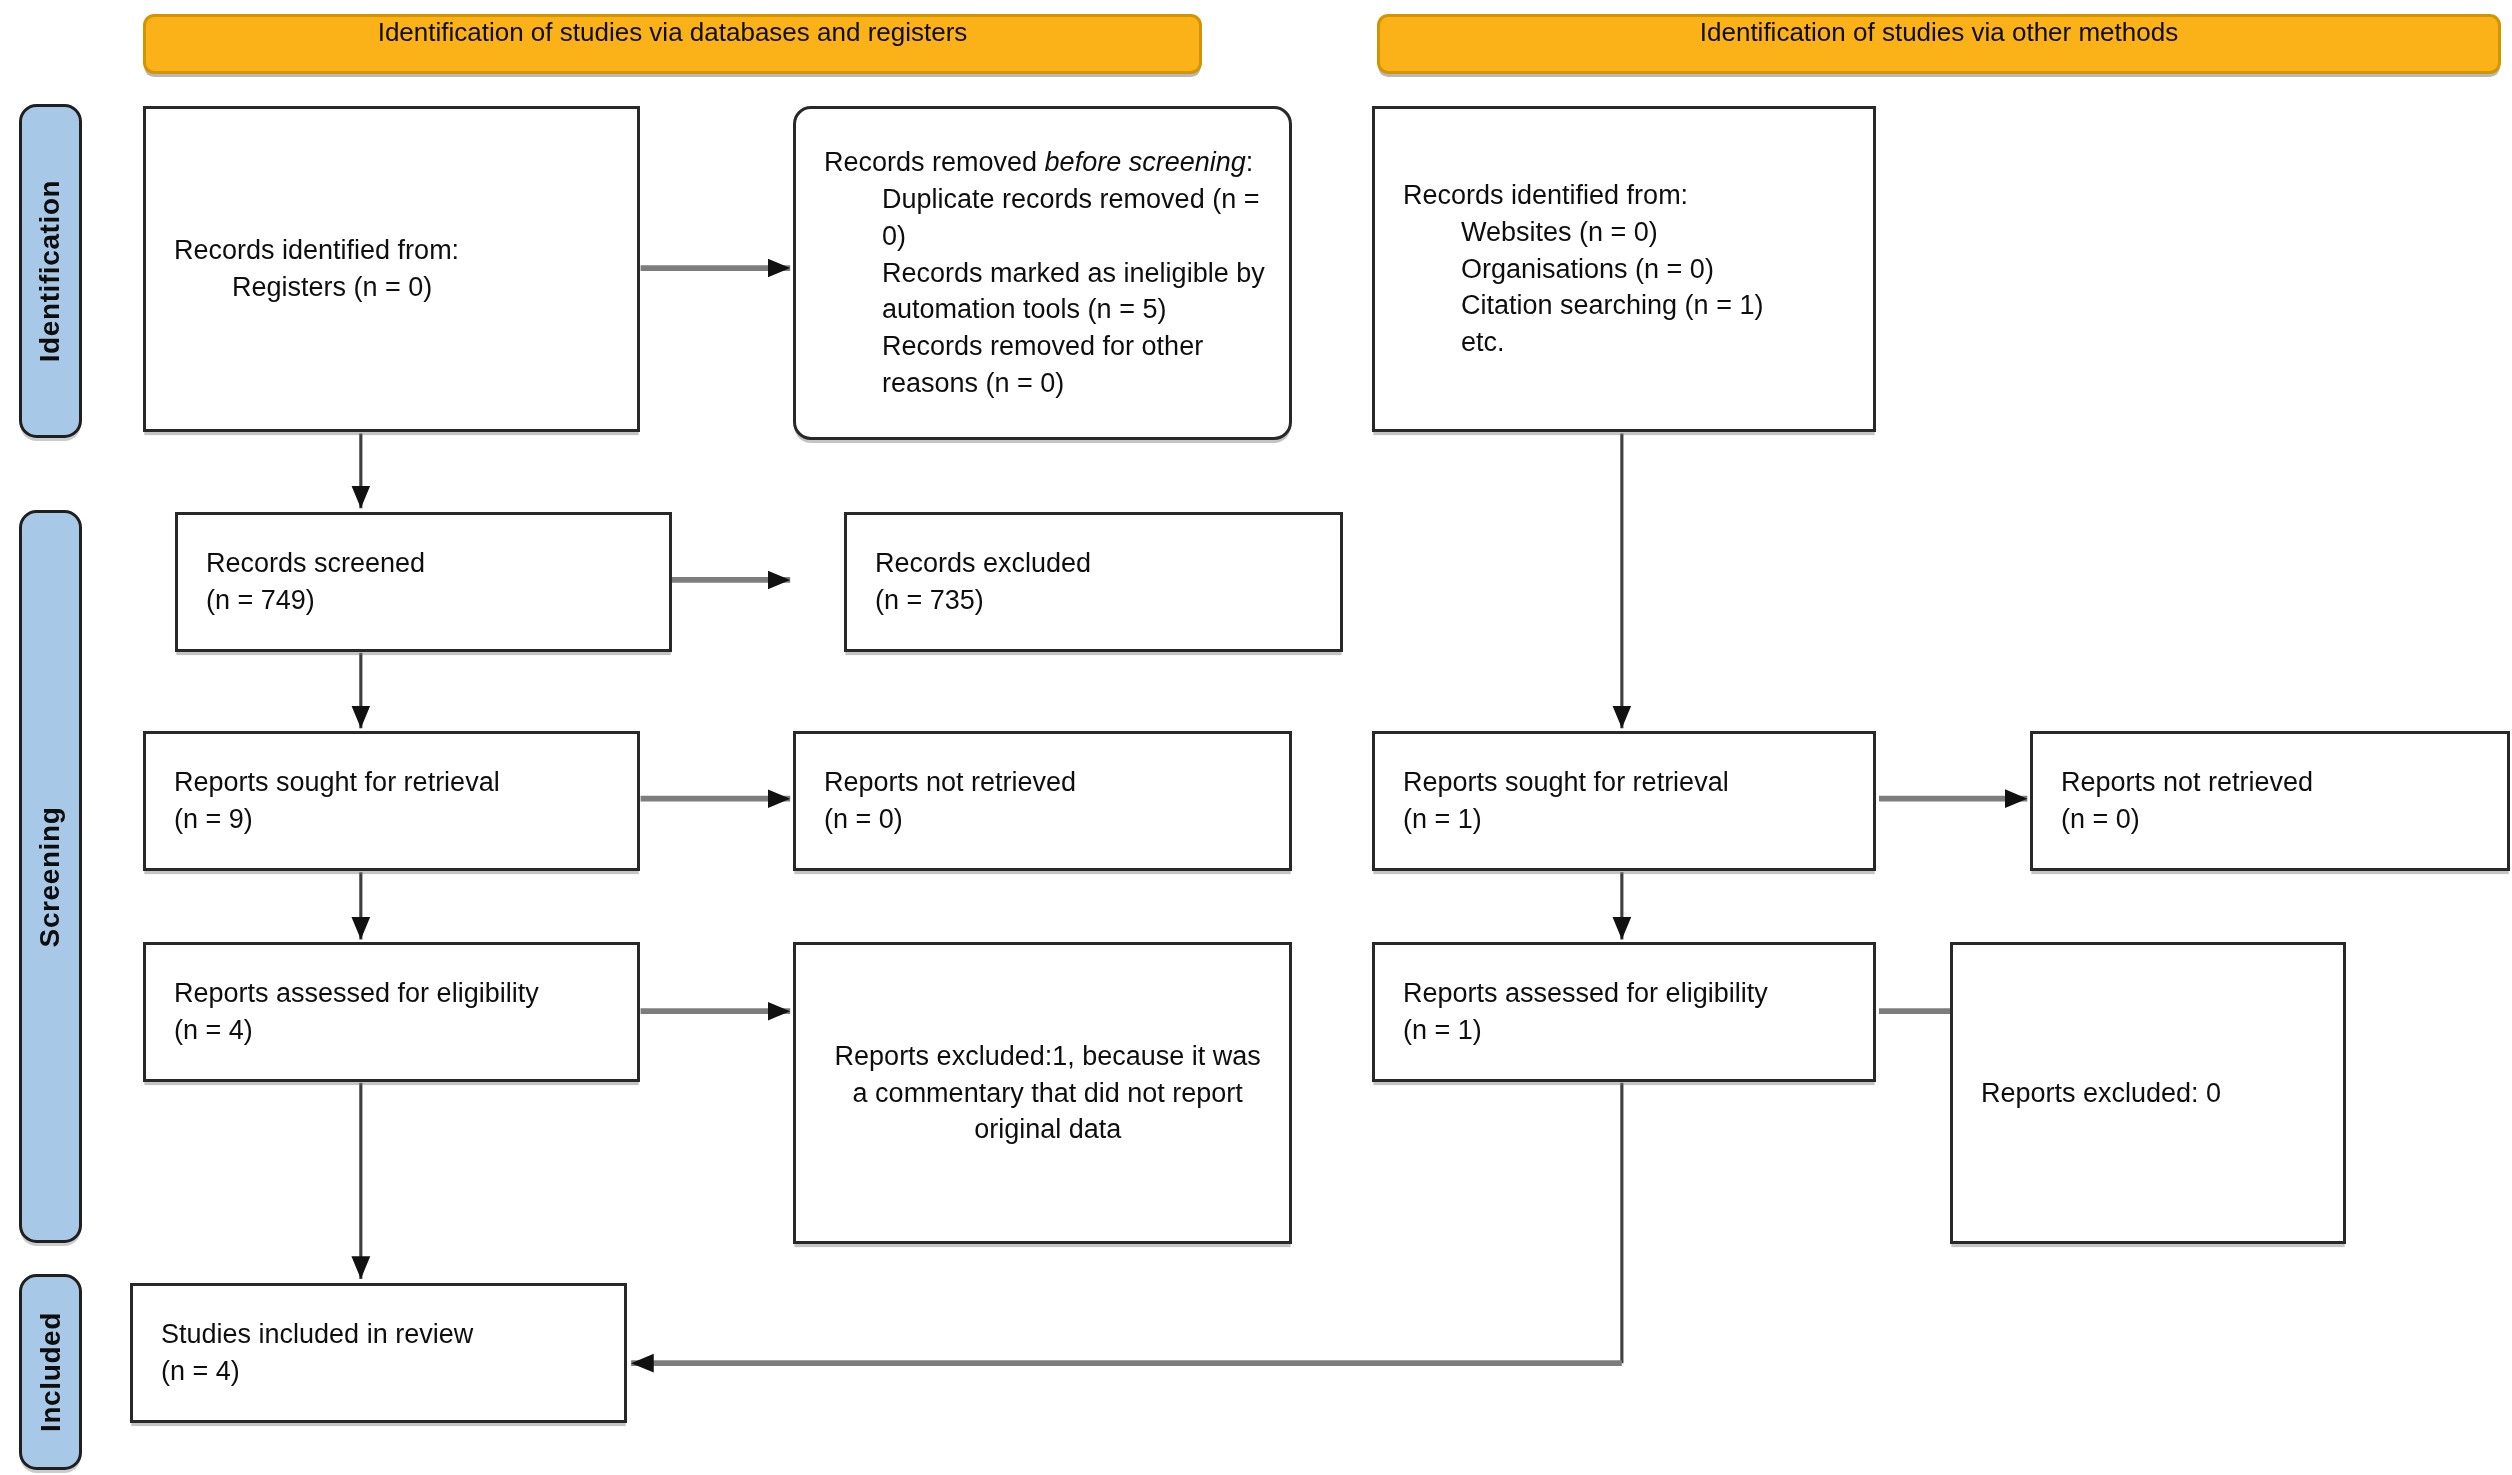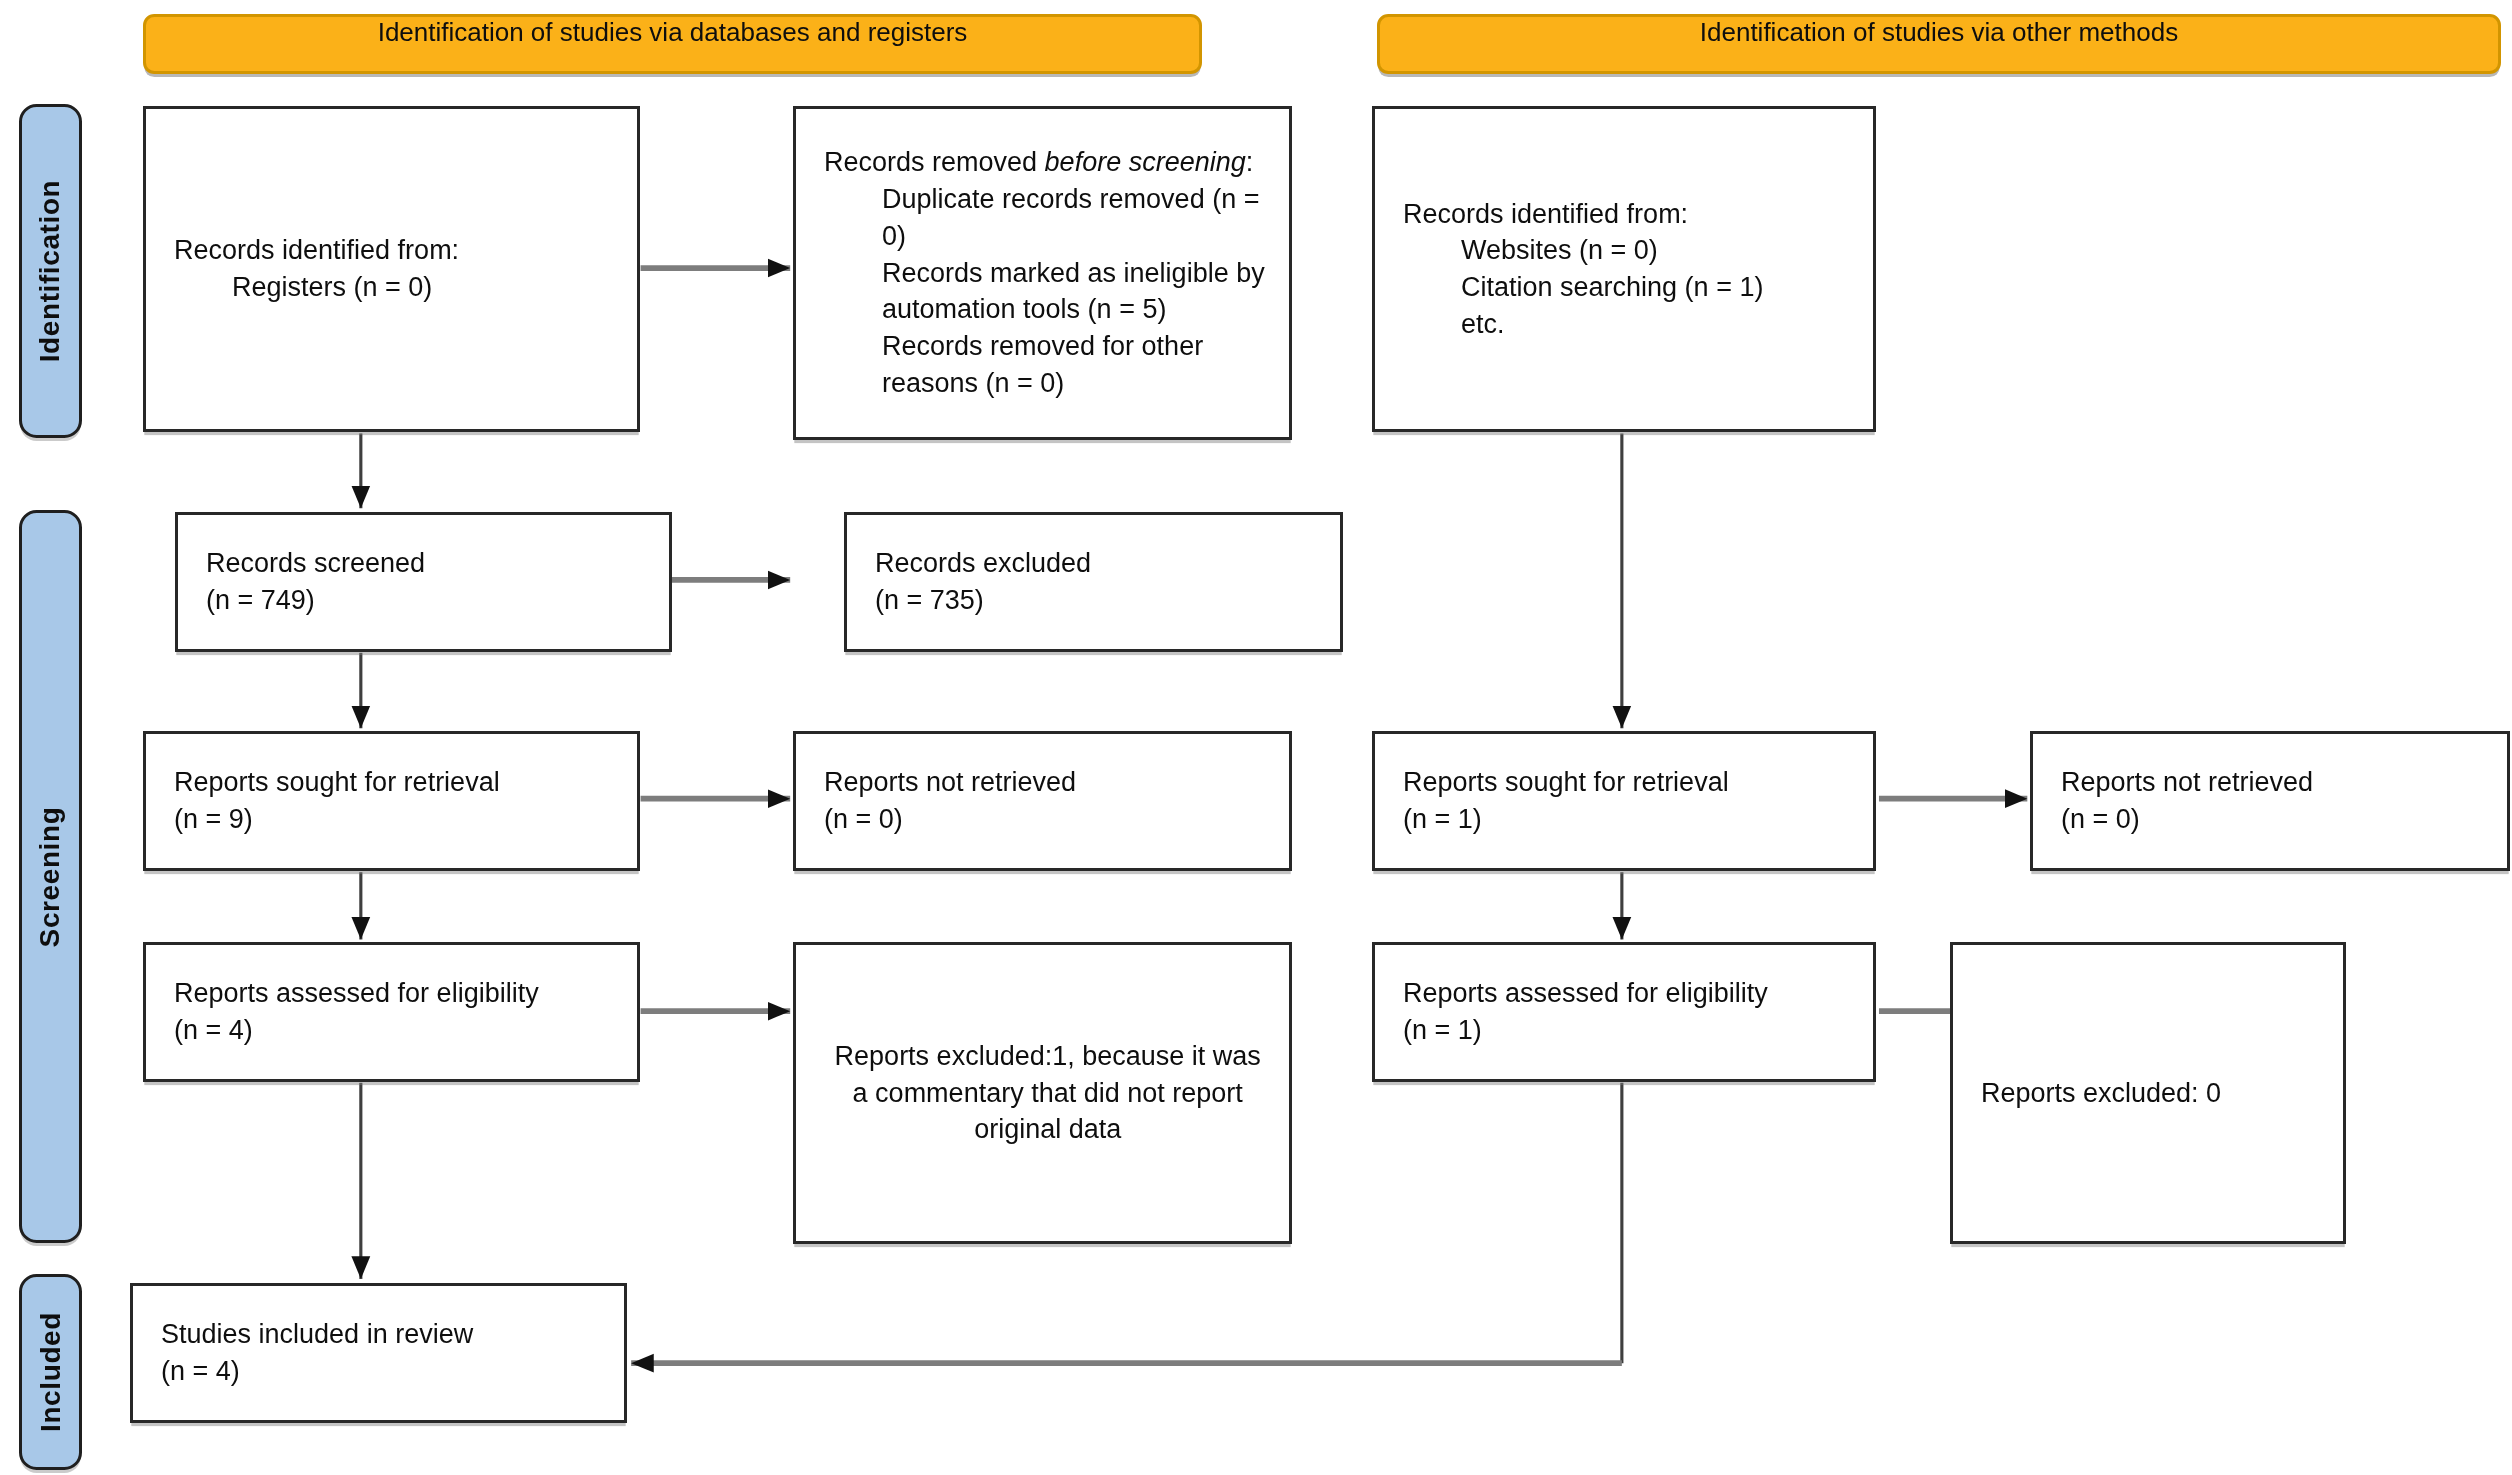--- a/index.html
+++ b/index.html
@@ -129,21 +129,21 @@
   <div class="box" style="left:143px; top:942px; width:497px; height:140px;">
     <div>Reports assessed for eligibility</div>
     <div>(n = 4)</div>
   </div>
 
   <div class="box" style="left:130px; top:1283px; width:497px; height:140px;">
     <div>Studies included in review</div>
     <div>(n = 4)</div>
   </div>
 
-  <div class="box" style="left:793px; top:106px; width:499px; height:334px;">
+  <div class="box" style="left:793px; top:106px; width:499px; height:334px;border-radius:18px;">
     <div>
       <span>Records removed </span><span class="italic">before screening</span><span>:</span>
     </div>
     <div class="indent">Duplicate records removed (n = 0)</div>
     <div class="indent">Records marked as ineligible by automation tools (n = 5)</div>
     <div class="indent">Records removed for other reasons (n = 0)</div>
   </div>
 
   <div class="box" style="left:837px; top:512px; width:499px; height:140px;margin-left:7px;">
     <div>Records excluded</div>
@@ -155,20 +155,21 @@
     <div>(n = 0)</div>
   </div>
 
   <div class="box" style="left:793px; top:942px; width:499px; height:302px;text-align:center;">
     <div>Reports excluded:1, because it was a commentary that did not report original data</div>
   </div>
 
   <div class="box" style="left:1372px; top:106px; width:504px; height:326px;">
     <div>Records identified from:</div>
     <div class="indent">Websites (n = 0)</div>
+    <div class="indent">Organisations (n = 0)</div>
     <div class="indent">Citation searching (n = 1)</div>
     <div class="indent">etc.</div>
   </div>
 
   <div class="box" style="left:1372px; top:731px; width:504px; height:140px;">
     <div>Reports sought for retrieval</div>
     <div>(n = 1)</div>
   </div>
 
   <div class="box" style="left:1372px; top:942px; width:504px; height:140px;">

